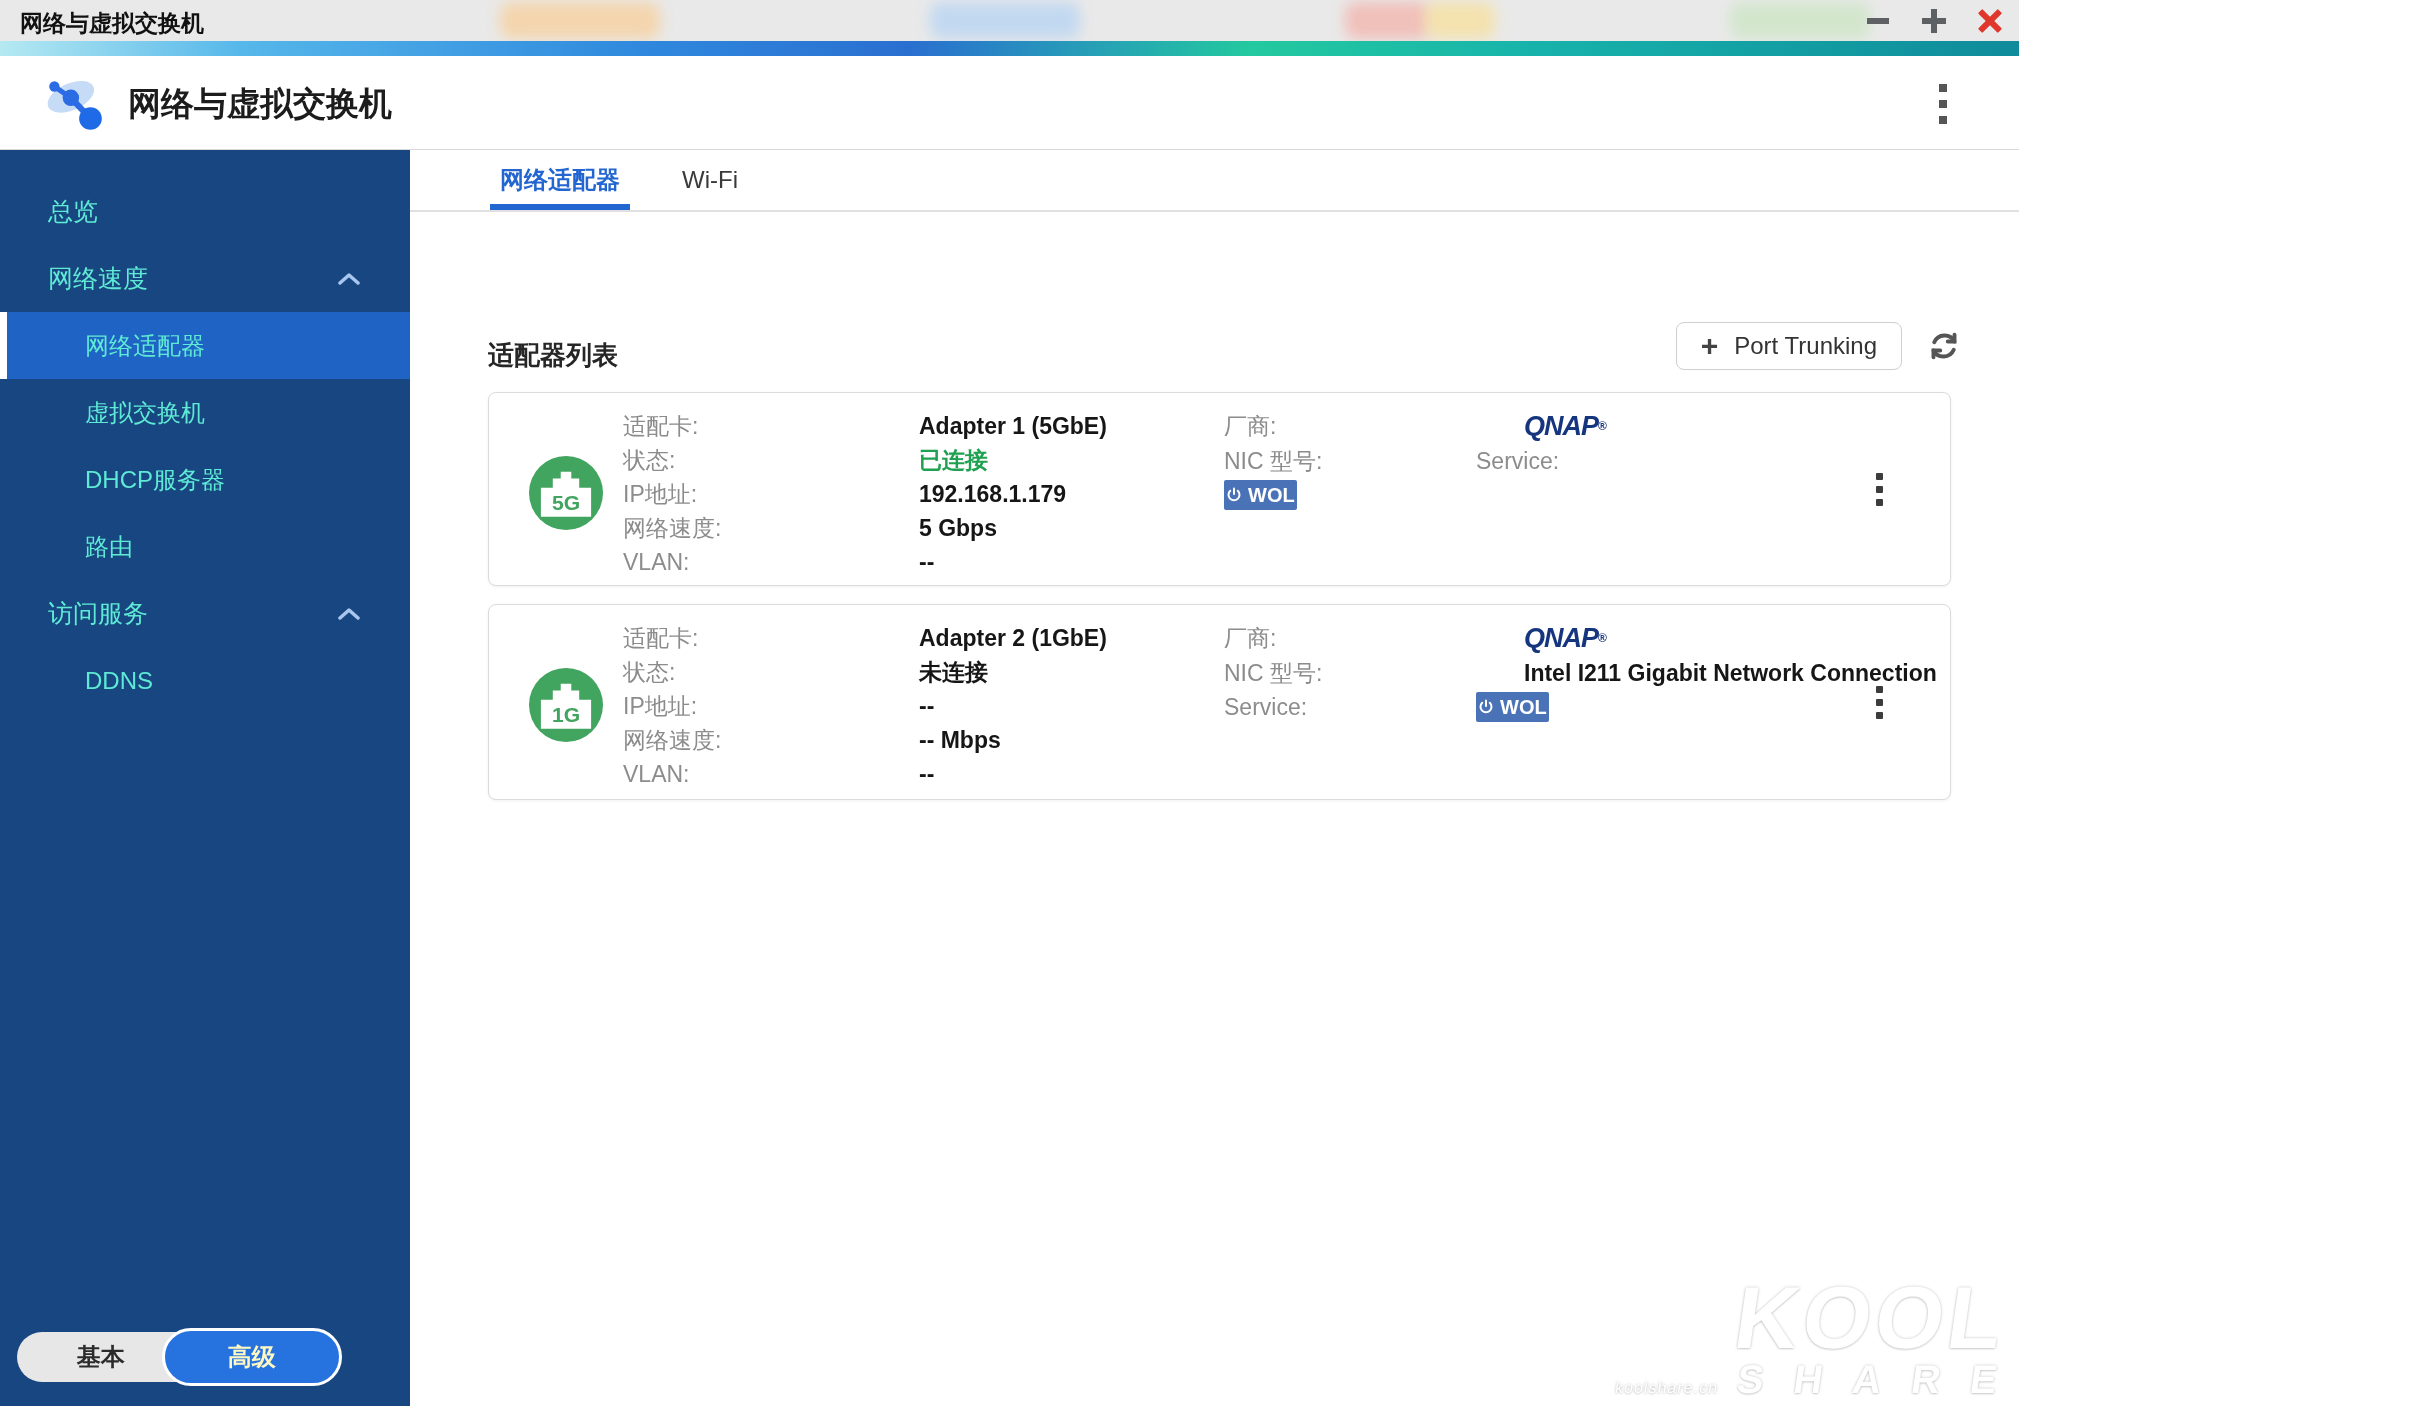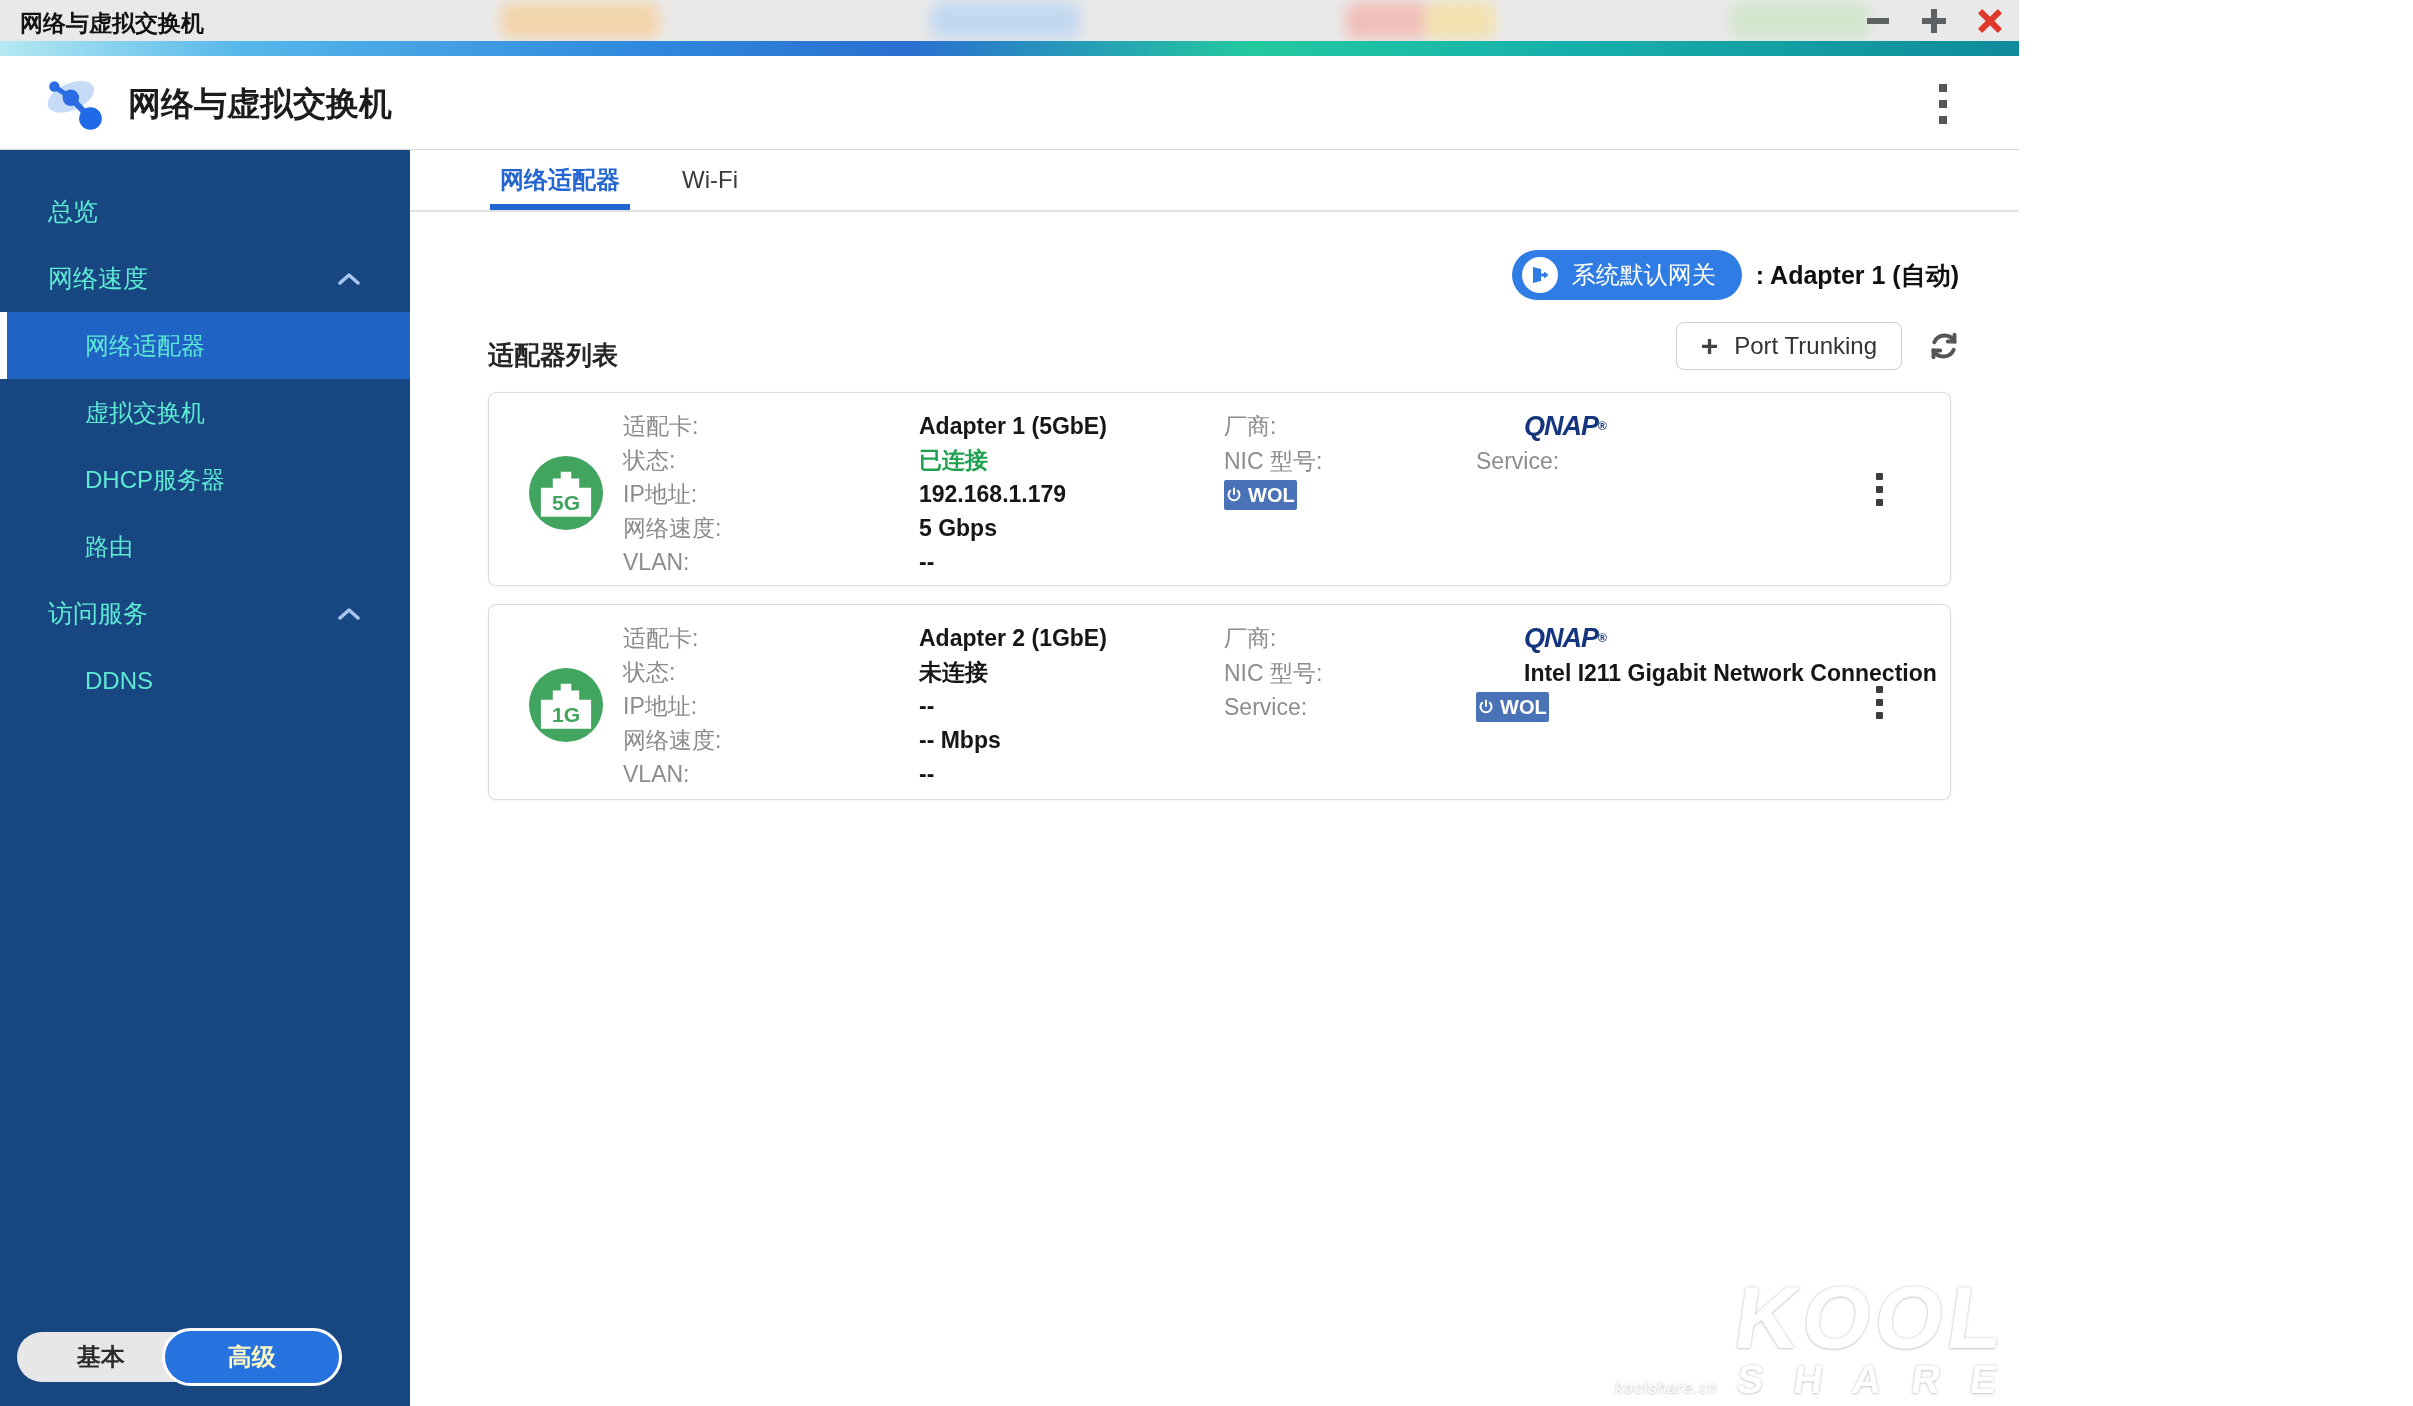--- a/index.html
+++ b/index.html
@@ -200,33 +200,20 @@
     <div class="main">
       <div class="tabrow">
         <div class="tab active">
             <span>网络适配器</span>
           </div>
         <div class="tab">
             <span>Wi-Fi</span>
           </div>
       </div>
 
-      <div class="gateway-row">
-        <div class="gw-pill">
-          <span class="gw-pill-ico">
-            <svg width="22" height="22" viewBox="0 0 22 22">
-                <path d="M4 3 L12 5 V17 L4 19 Z" fill="#2f7de4"></path>
-                <path d="M9 11 h9" stroke="#2f7de4" stroke-width="3"></path>
-                <path d="M15 7.5 L19.5 11 L15 14.5 Z" fill="#2f7de4"></path>
-              </svg>
-          </span>
-          <span class="gw-pill-label">系统默认网关</span>
-        </div>
-        <span class="gw-value">: Adapter 1 (自动)</span>
-      </div>
 
       <div class="list-heading">适配器列表</div>
 
       <div class="toolbar">
         <div class="btn-trunk">
           <span class="plus-glyph">+</span>
           <span>Port Trunking</span>
         </div>
         <div class="btn-refresh">
           <svg width="36" height="36" viewBox="0 0 24 24" fill="none" stroke="#555" stroke-width="2.6" stroke-linecap="round">

